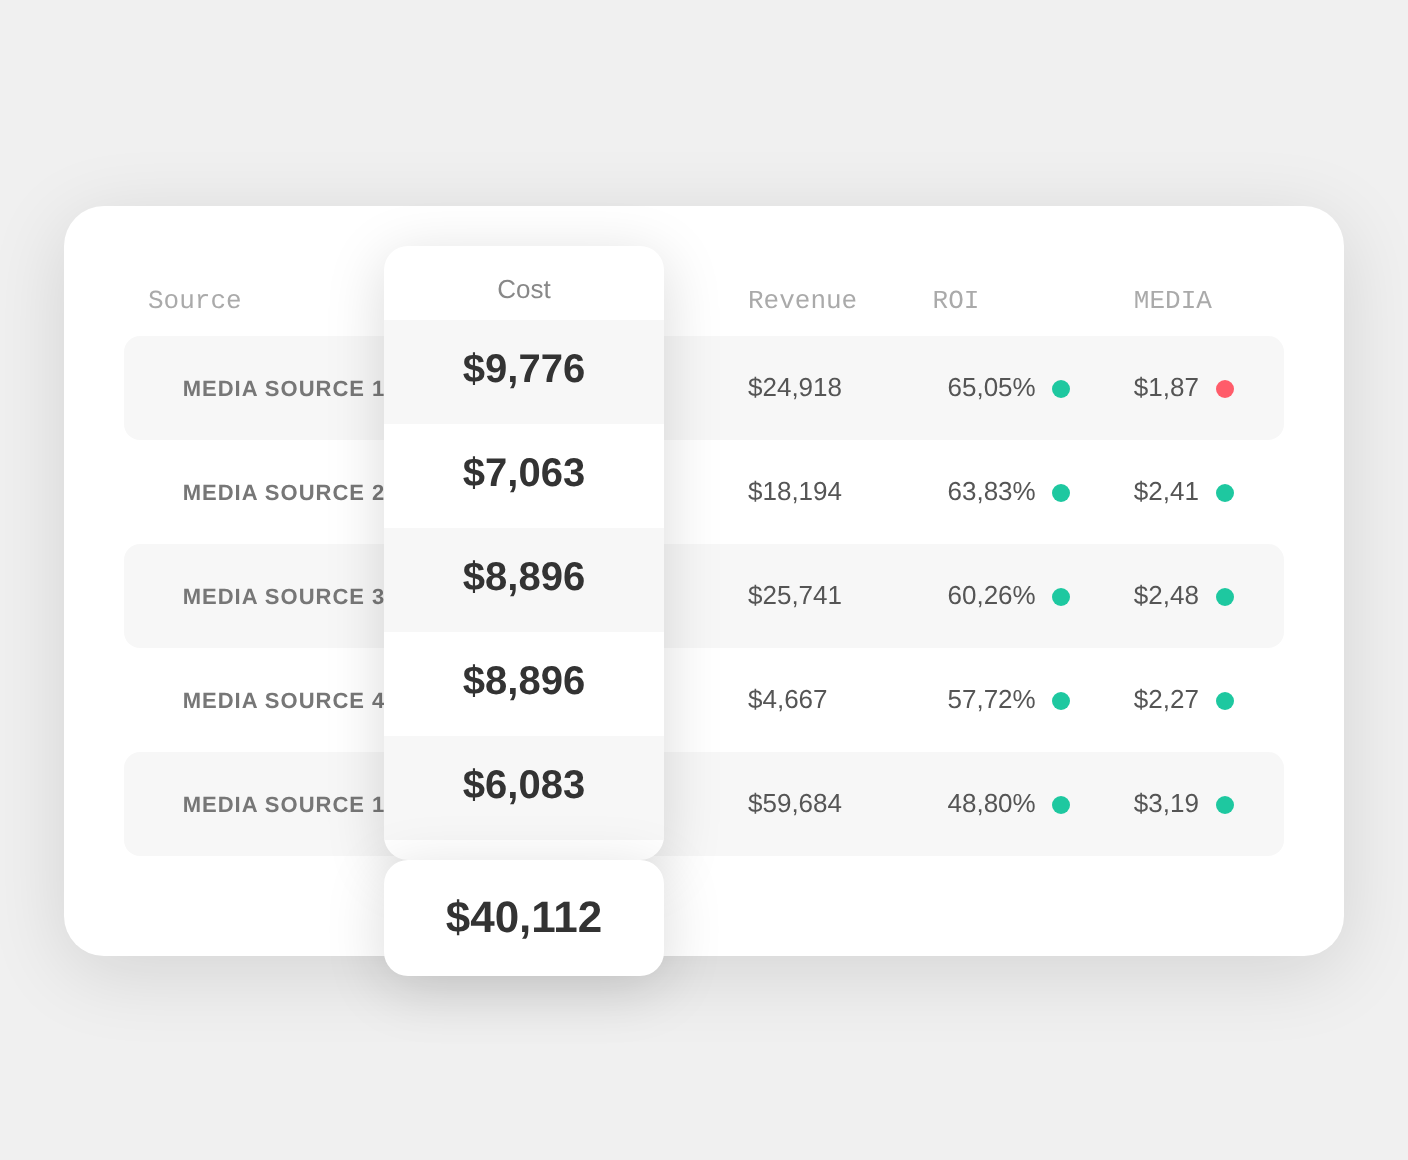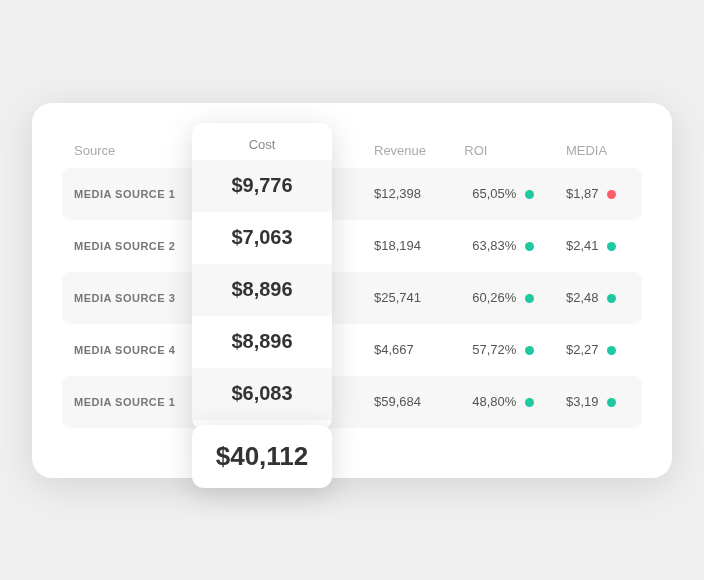--- a/index.html
+++ b/index.html
@@ -75,39 +75,40 @@
     .total-pill {
       position: absolute;
       bottom: -60px;
       left: 130px;
       width: 140px;
       background: white;
       border-radius: 12px;
       box-shadow: 0 6px 30px rgba(0,0,0,0.15);
       padding: 16px 0;
       text-align: center;
-      font-size: 26px;
+      font-size: 22px;
       font-weight: 700;
       color: #333;
       z-index: 10;
     }
 
     
     .main-table {
       width: 100%;
       border-collapse: collapse;
     }
 
     .main-table thead tr th {
       font-size: 13px;
       font-weight: 500;
       color: #aaa;
       padding: 10px 12px;
       text-align: left;
       background: white;
+      font-family: Liberation Mono, monospace;
     }
 
     .main-table thead tr th:first-child {
       width: 160px;
     }
 
     .main-table thead tr th.cost-col {
       width: 140px;
       
       color: transparent;
@@ -170,20 +171,21 @@
     .dot-red { background: #ff5c6a; }
 
     .arpu-cell {
       font-size: 14px;
       color: #555;
       white-space: nowrap;
     }
 
     td:first-child {
       border-radius: 8px 0 0 8px;
+      text-align: center;
     }
     td:last-child {
       border-radius: 0 8px 8px 0;
     }
   </style>
 </head>
 <body>
 
 <div class="outer-card">
 
@@ -217,21 +219,21 @@
           <th>ROI</th>
           <th>MEDIA</th>
         </tr>
       </thead>
       <tbody id="table-body">
       <tr>
       <td>
         <span class="source-label">MEDIA SOURCE 1</span>
       </td>
       <td class="cost-col-cell">$9,776</td>
-      <td class="value-cell">$12,398</td>
+      <td class="value-cell">$24,918</td>
       <td class="roi-cell">
         65,05% <span class="dot dot-green"></span>
       </td>
       <td class="arpu-cell">
         $1,87 <span class="dot dot-red"></span>
       </td>
     </tr>
           <tr>
       <td>
         <span class="source-label">MEDIA SOURCE 2</span>

